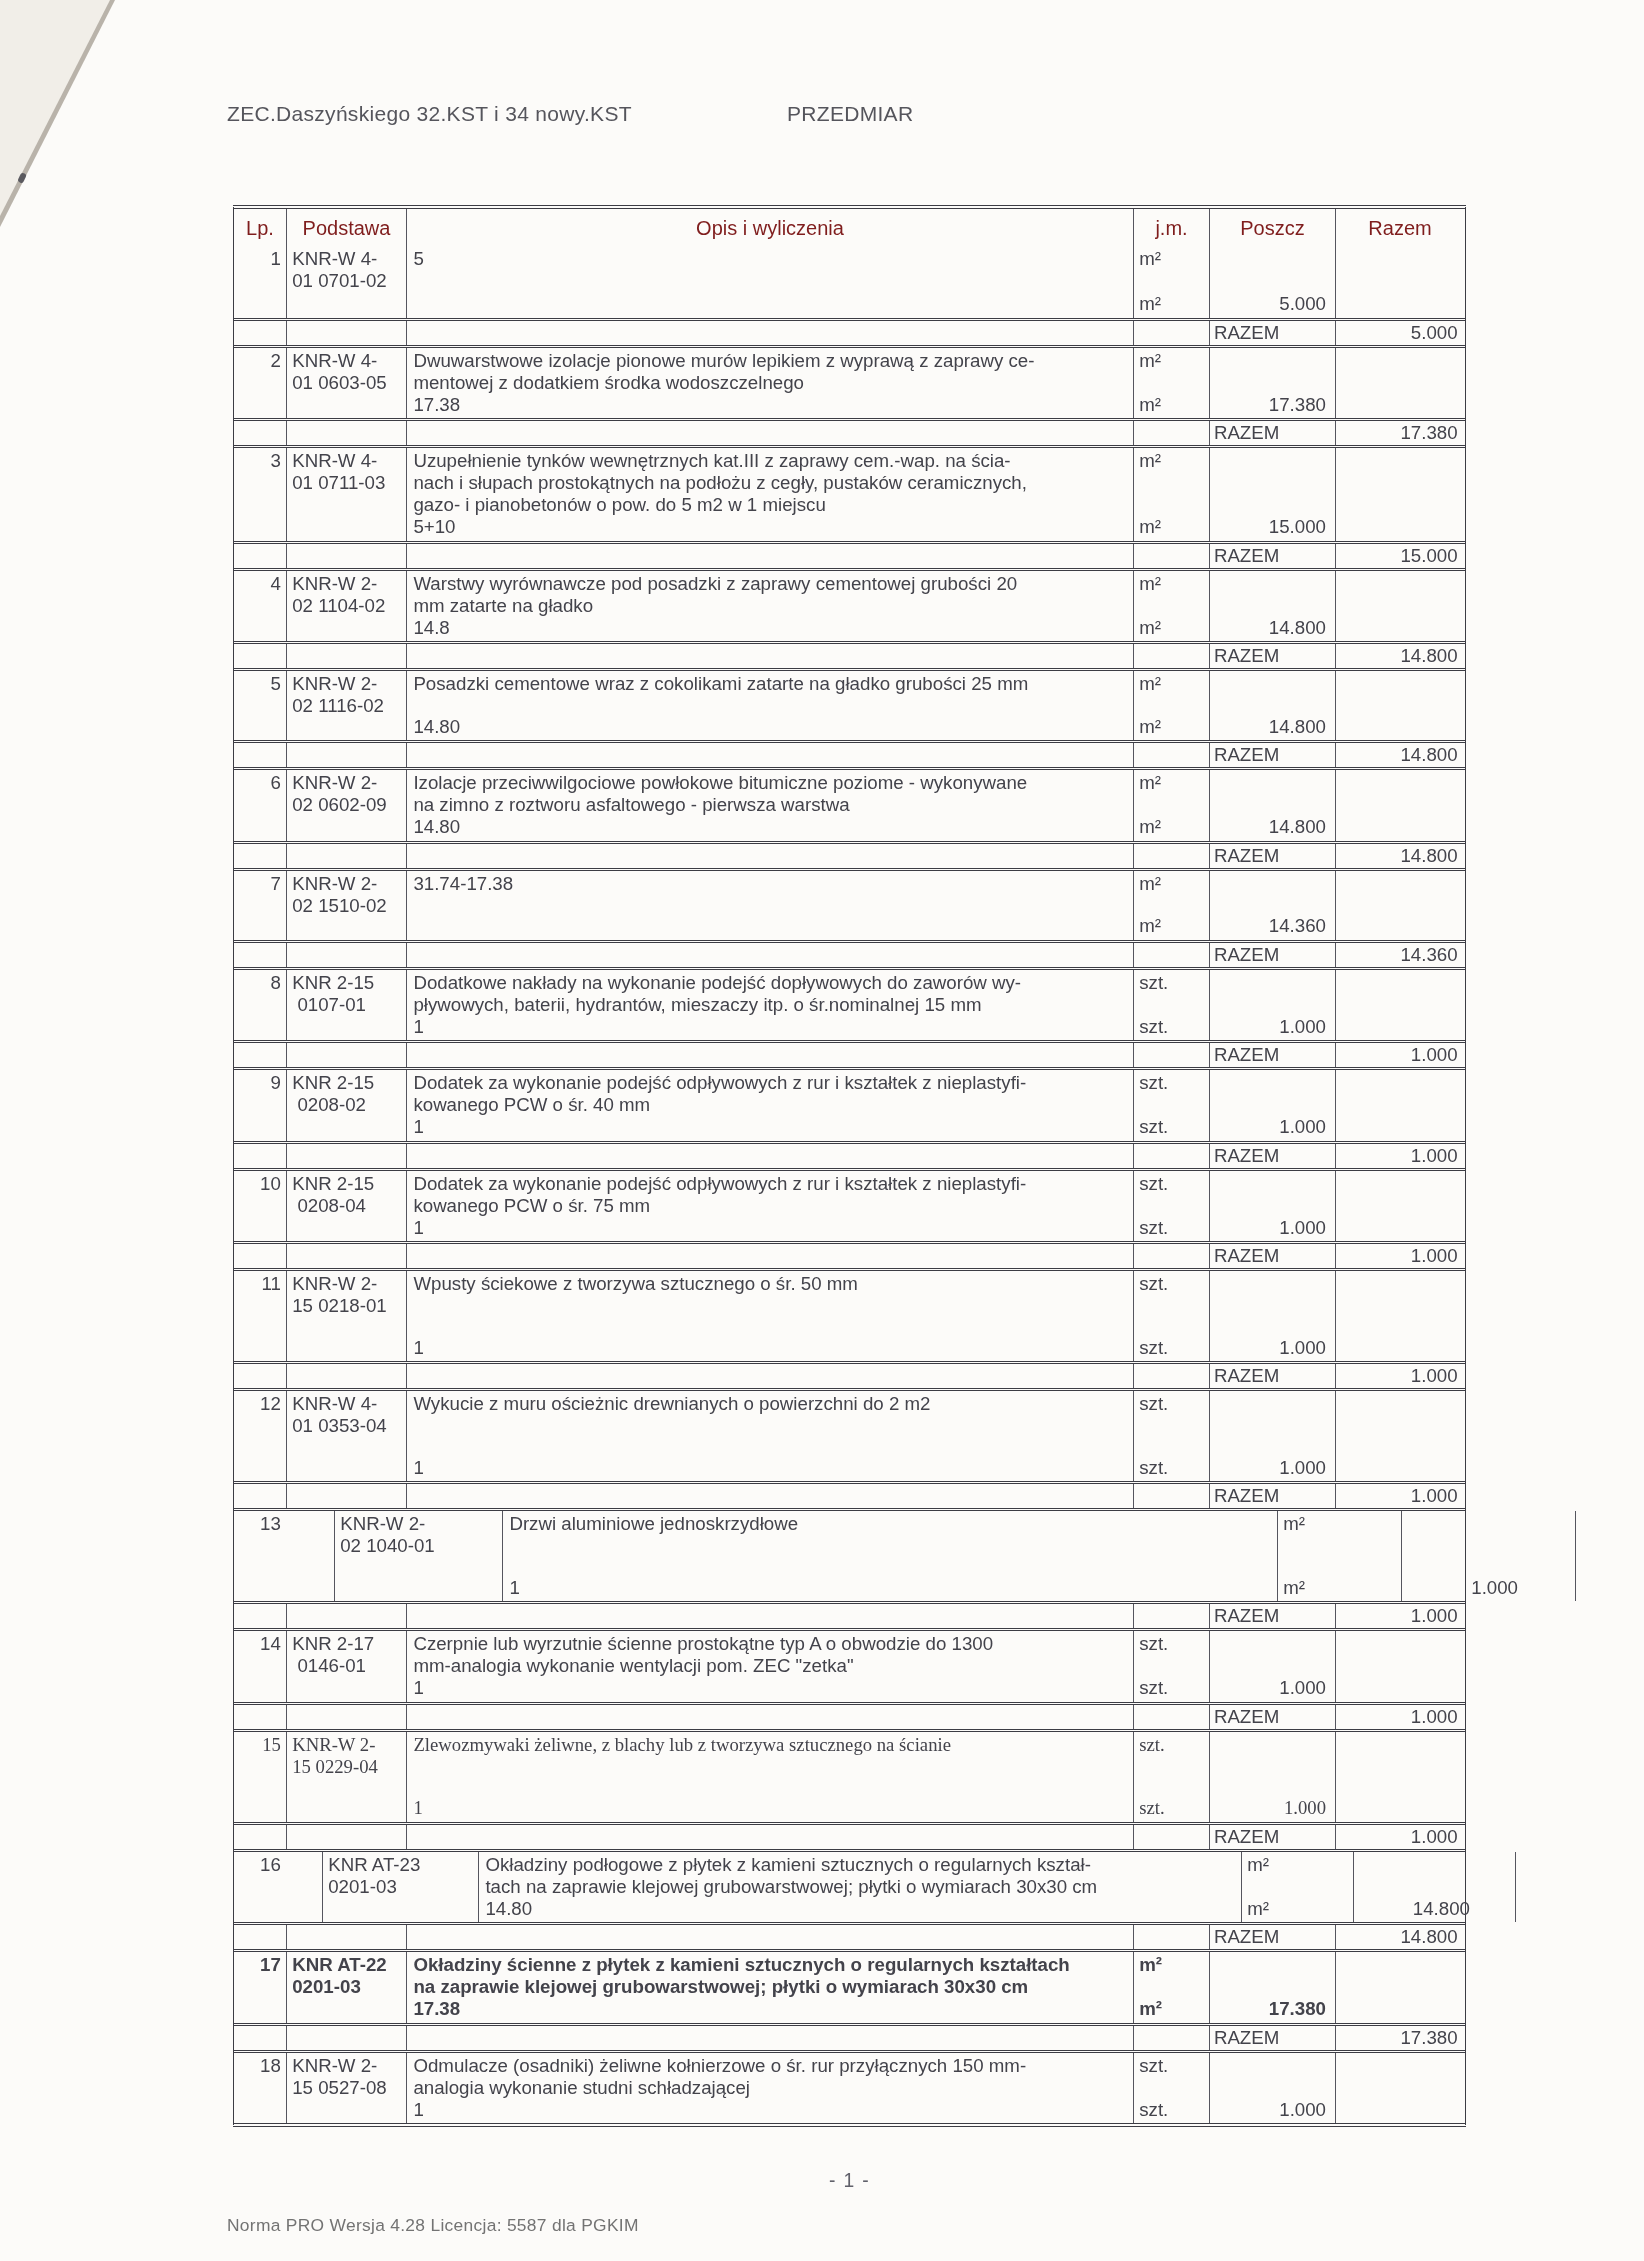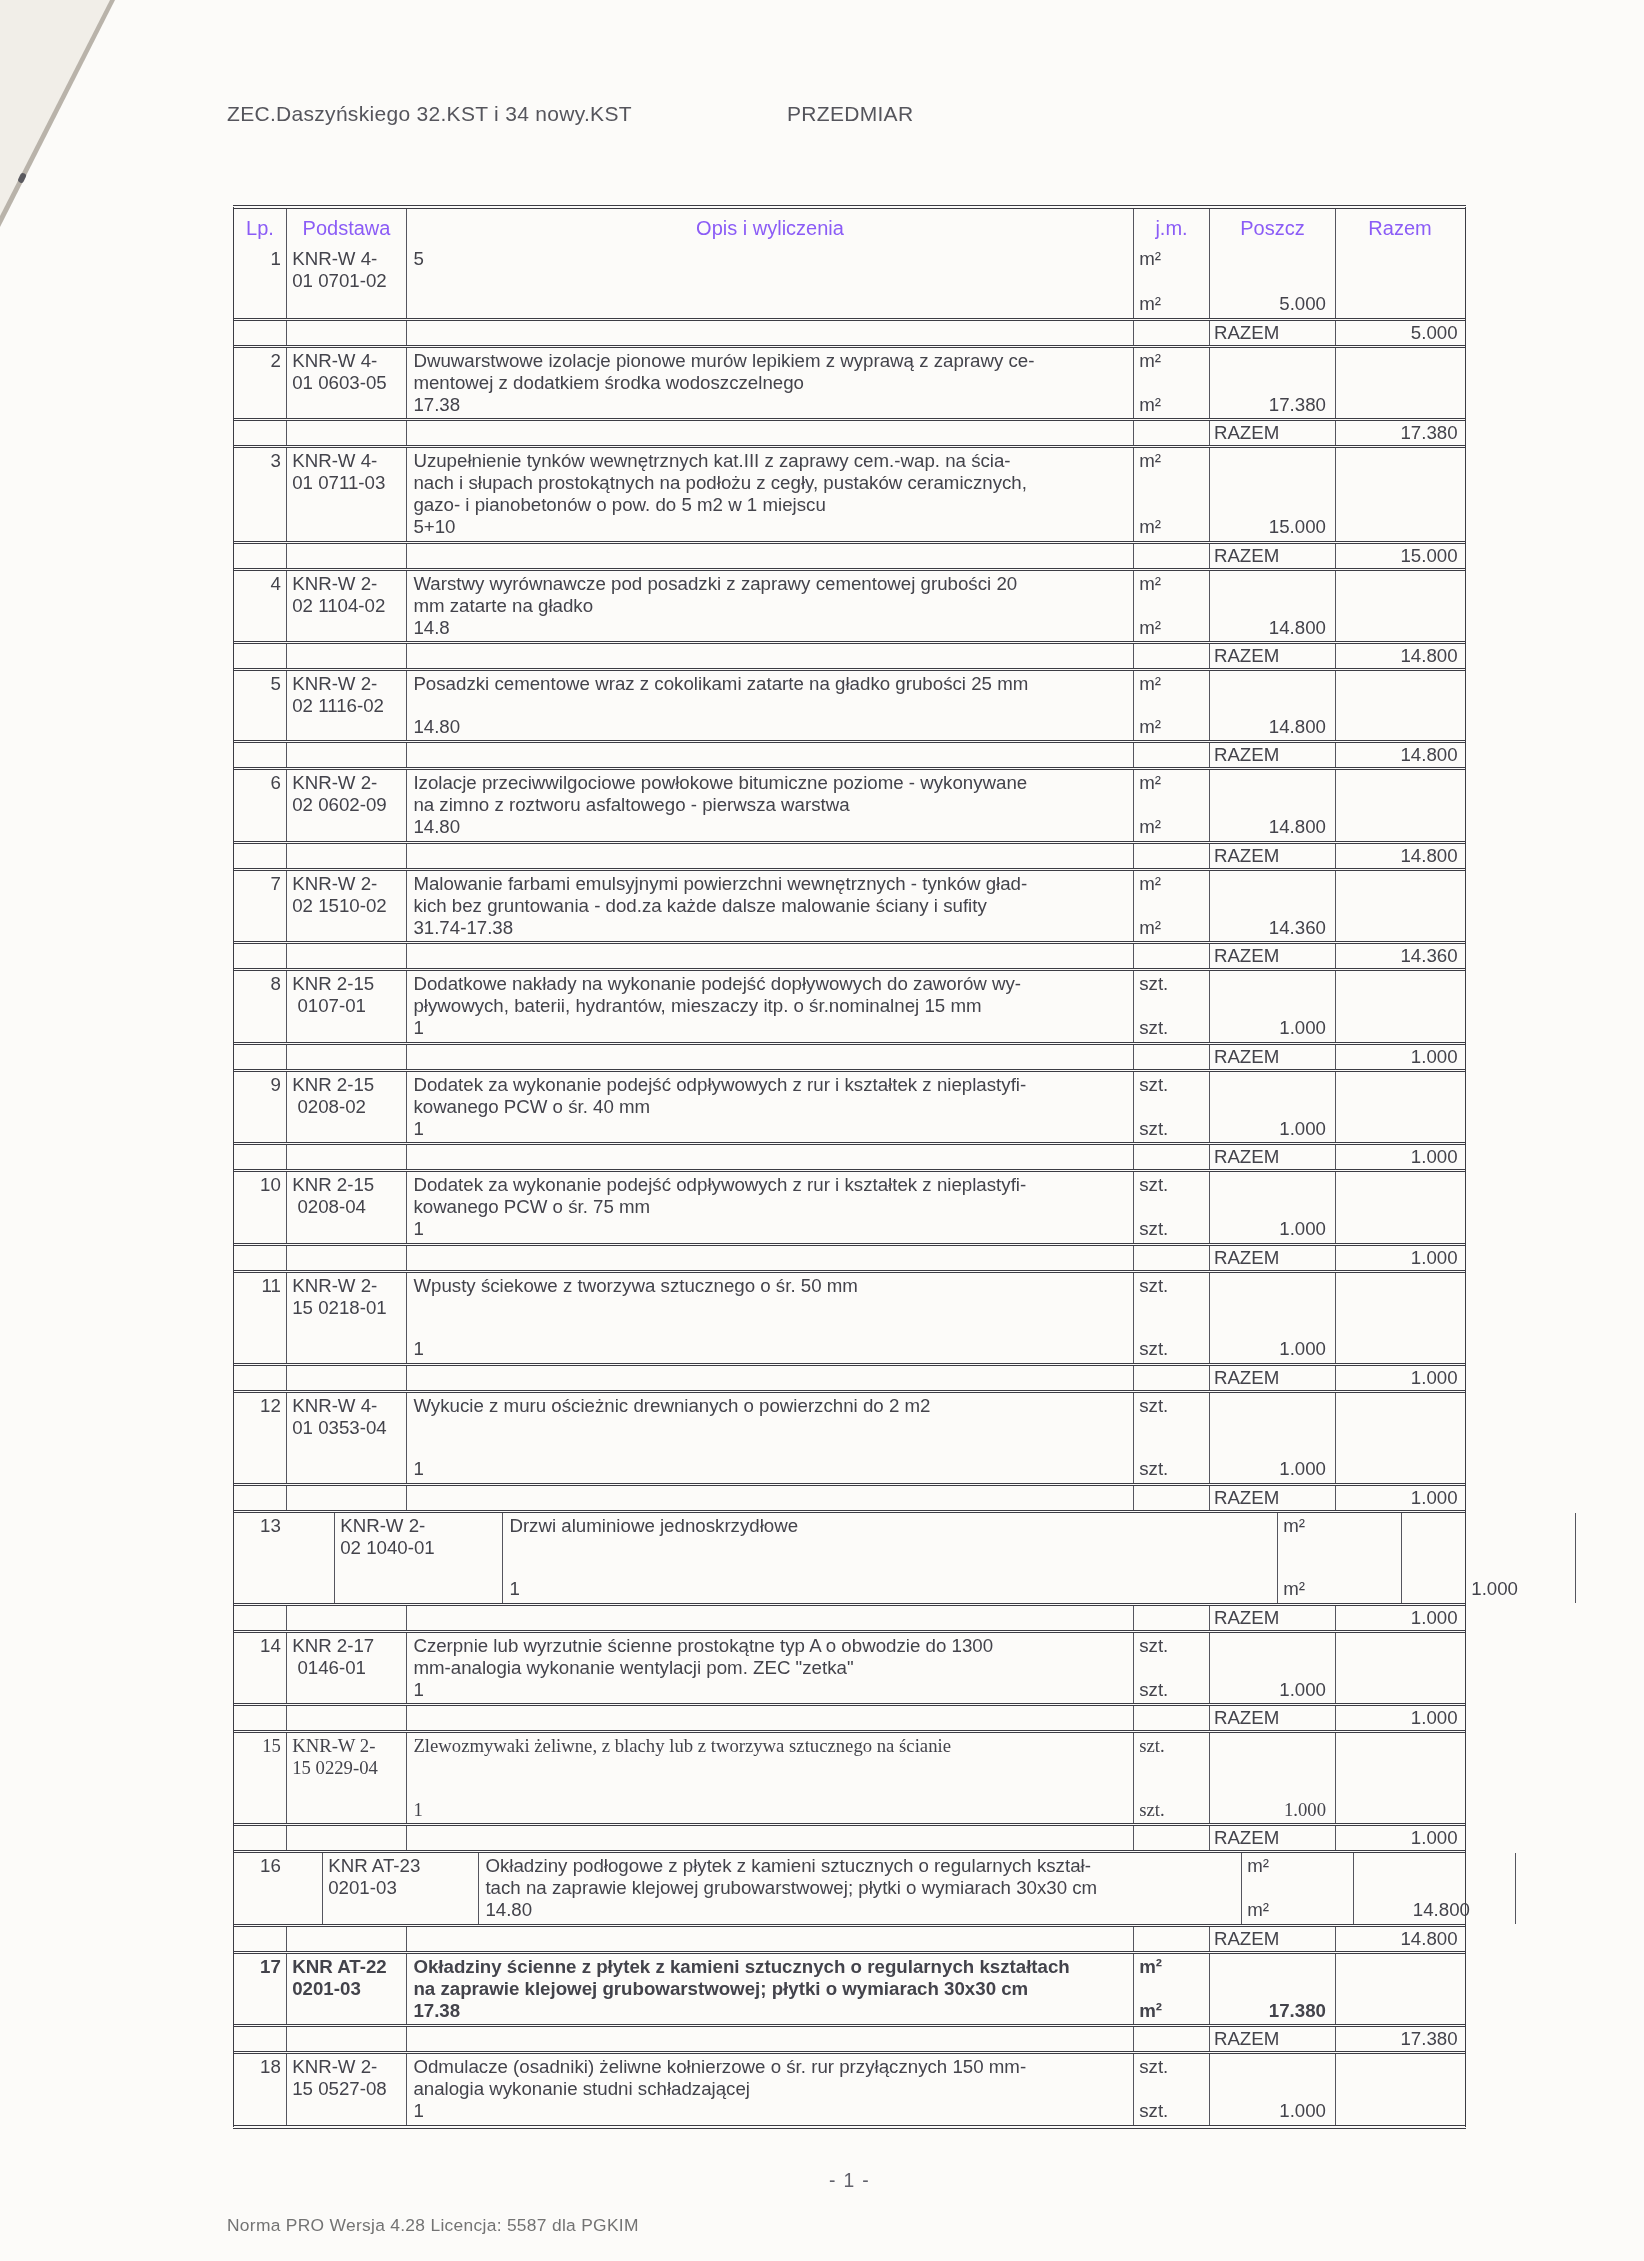--- a/index.html
+++ b/index.html
@@ -54,21 +54,21 @@
     font-size:var(--fs);line-height:var(--lh);
   }
   .row{
     display:grid;
     grid-template-columns:52px 120px 727px 76px 126px 129px;
   }
   .row + .row{border-top:3.2px double var(--line);}
   .cell{min-width:0;}
   .cell + .cell{border-left:1.3px solid var(--line2);}
 
-  .head-row{height:37px;align-items:center;text-align:center;color:#8b5cf6;font-size:20px;}
+  .head-row{height:37px;align-items:center;text-align:center;color:#7f1d1d;font-size:20px;}
   .head-row .cell{display:flex;align-items:center;justify-content:center;height:100%;}
 
   .item-main .cell{padding-top:1.9px;padding-bottom:2.6px;}
   .cell.lp{text-align:right;padding-right:5.2px;}
   .cell.podstawa{padding-left:5.2px;white-space:pre-wrap;}
   .cell.opis{
     display:flex;flex-direction:column;justify-content:space-between;
     padding-left:6.4px;padding-right:5.2px;
   }
   .desc{white-space:pre-line;}
@@ -303,22 +303,20 @@
     <div class="cell razem-total-cell">
             <span>14.800</span>
           </div>
   </div>
 
   <div class="row item-main" style="min-height: 72px;">
     <div class="cell lp"><span>7</span></div>
     <div class="cell podstawa">KNR-W 2-
 02 1510-02</div>
     <div class="cell opis">
-      <div class="desc">Malowanie farbami emulsyjnymi powierzchni wewnętrznych - tynków gład-
-kich bez gruntowania - dod.za każde dalsze malowanie ściany i sufity</div>
       <div class="calc">31.74-17.38</div>
     </div>
     <div class="cell jm">
       <span>m²</span>
       <span>m²</span>
     </div>
     <div class="cell poszcz">
             <span>14.360</span>
           </div>
     <div class="cell razemc"></div>

